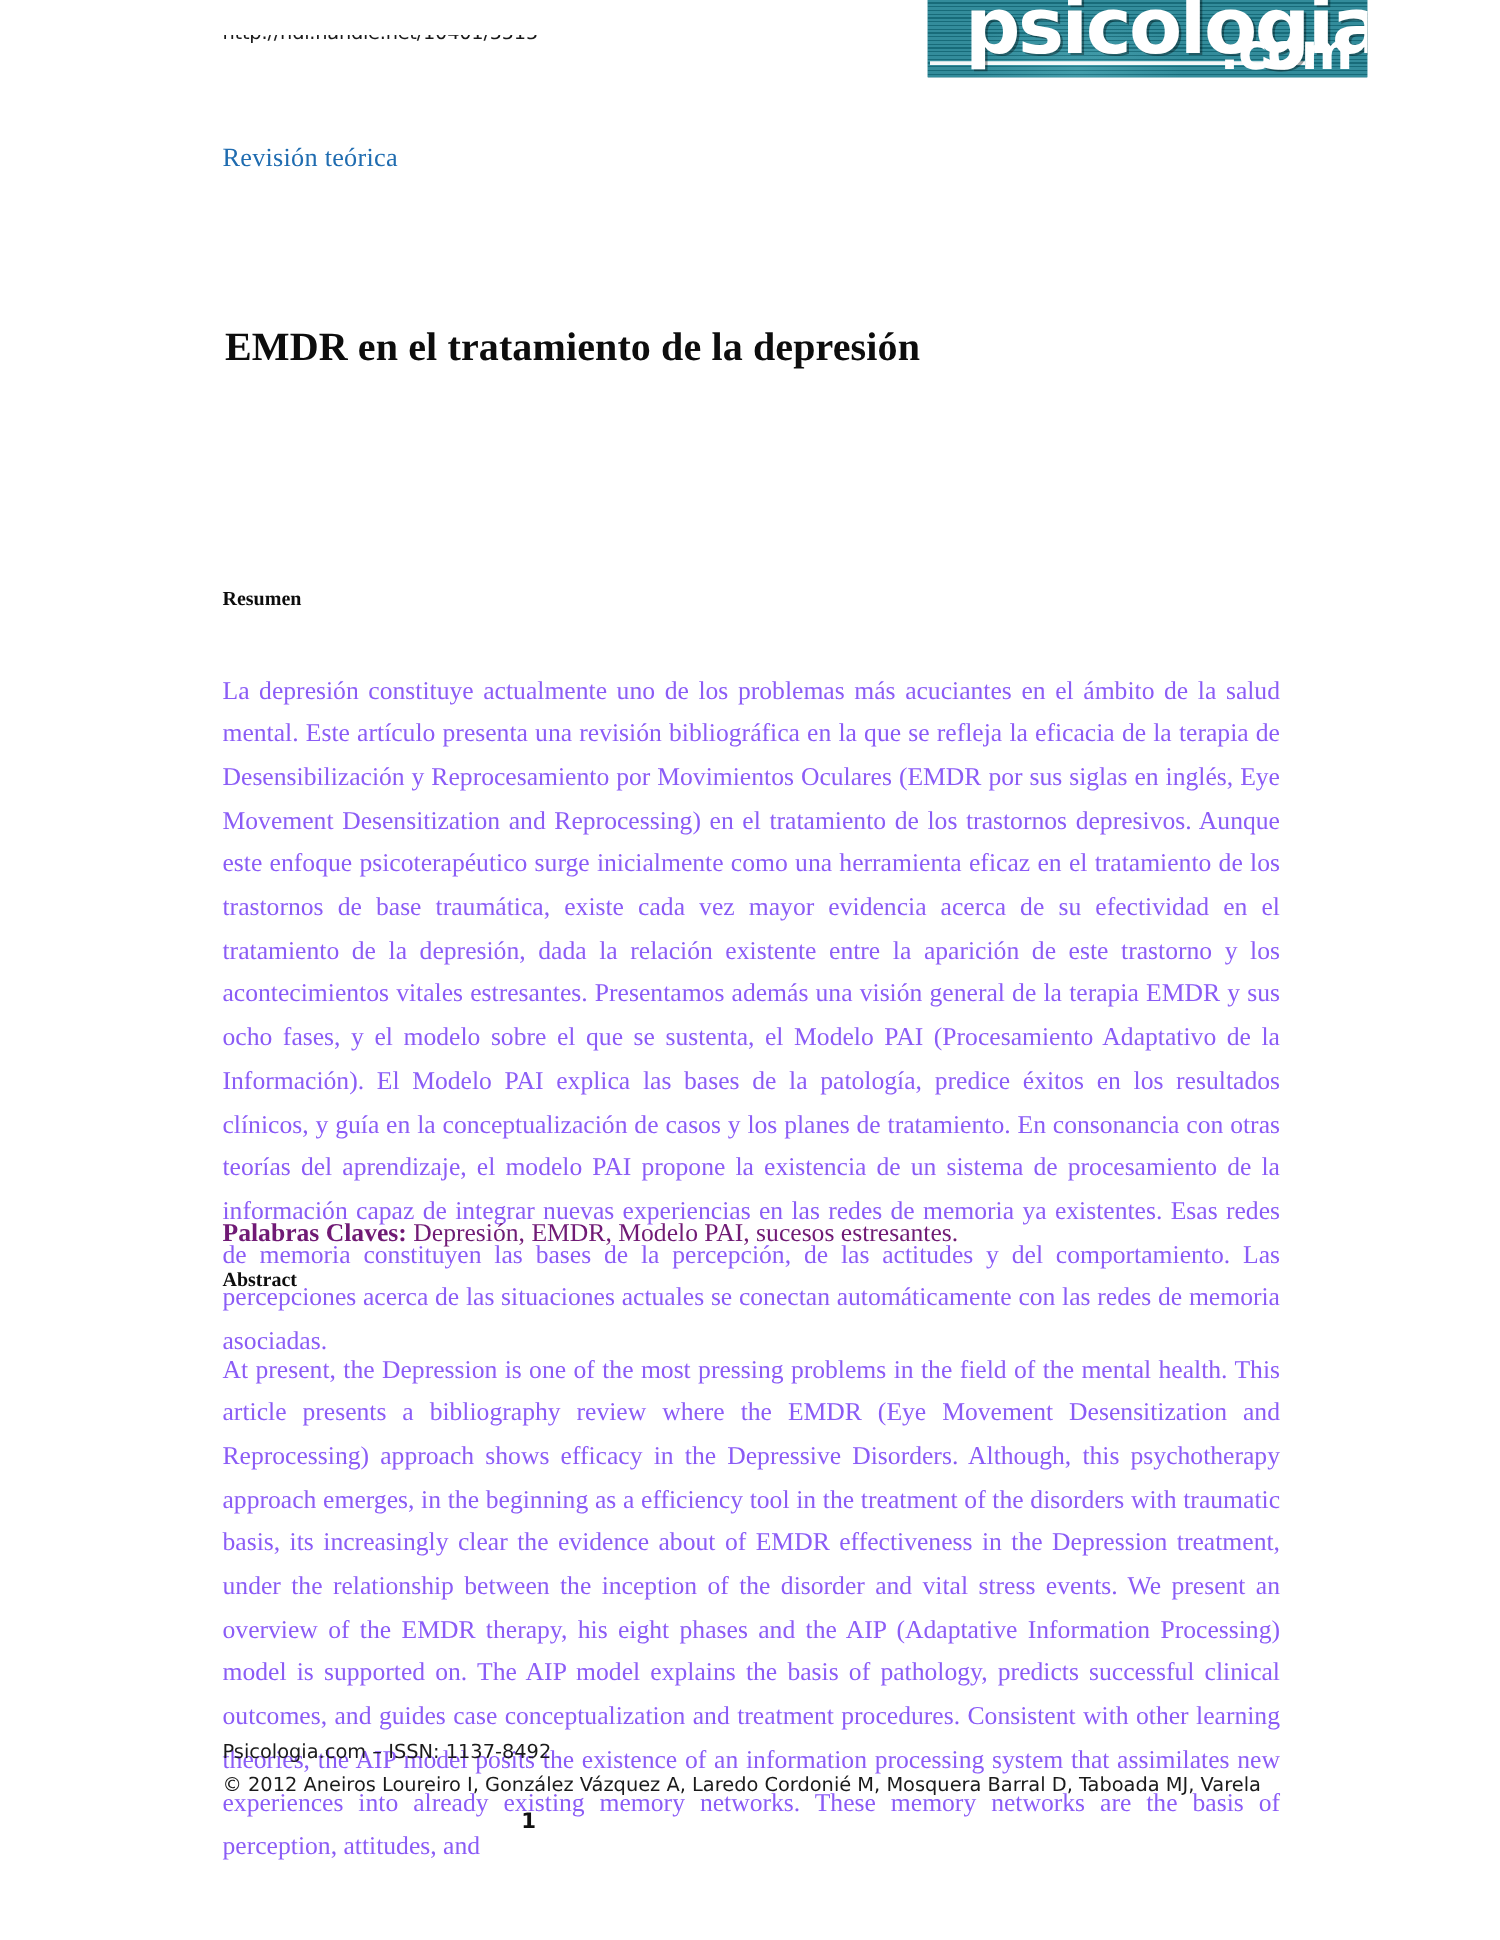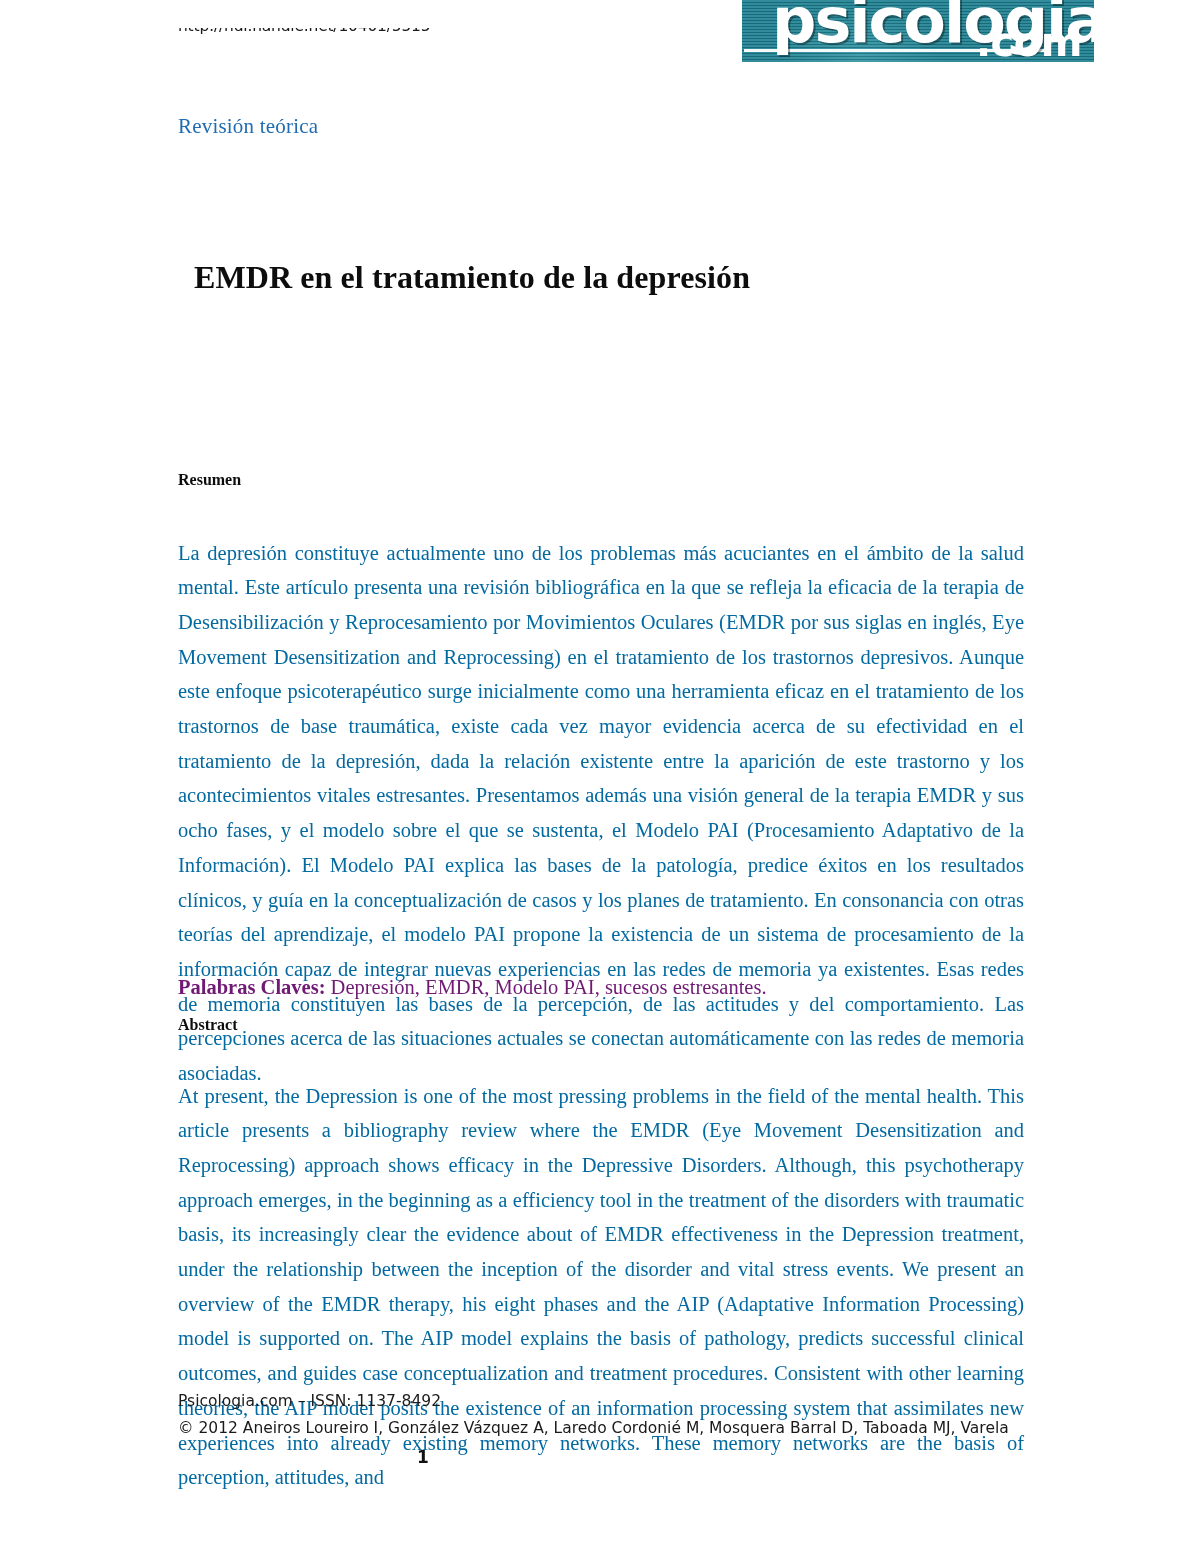--- a/index.html
+++ b/index.html
@@ -117,21 +117,21 @@
     left: 0;
     top: 114px;
     font-family: "Liberation Serif", serif;
     font-size: 21px;
     color: #1f6cb0;
     letter-spacing: 0.2px;
   }
 
   .doc-title {
     position: absolute;
-    left: 16px;
+    left: 2px;
     top: 238px;
     font-family: "Liberation Serif", serif;
     font-weight: 700;
     font-size: 32px;
     letter-spacing: 0.1px;
     color: #0d0d0d;
   }
 
   .authors {
     position: absolute;
@@ -171,21 +171,21 @@
   .sec-head.resumen { top: 471px; }
   .sec-head.abstract { top: 1016px; }
 
   .para {
     position: absolute;
     left: 0;
     width: 846px;
     font-size: 20.5px;
     line-height: 34.7px;
     text-align: justify;
-    color: #0369a1;
+    color: #8b5cf6;
     hyphens: none;
   }
   .para.resumen-body { top: 515px; }
   .para.abstract-body { top: 1058px; }
 
   .keywords {
     position: absolute;
     left: 0;
     top: 970px;
     width: 846px;

